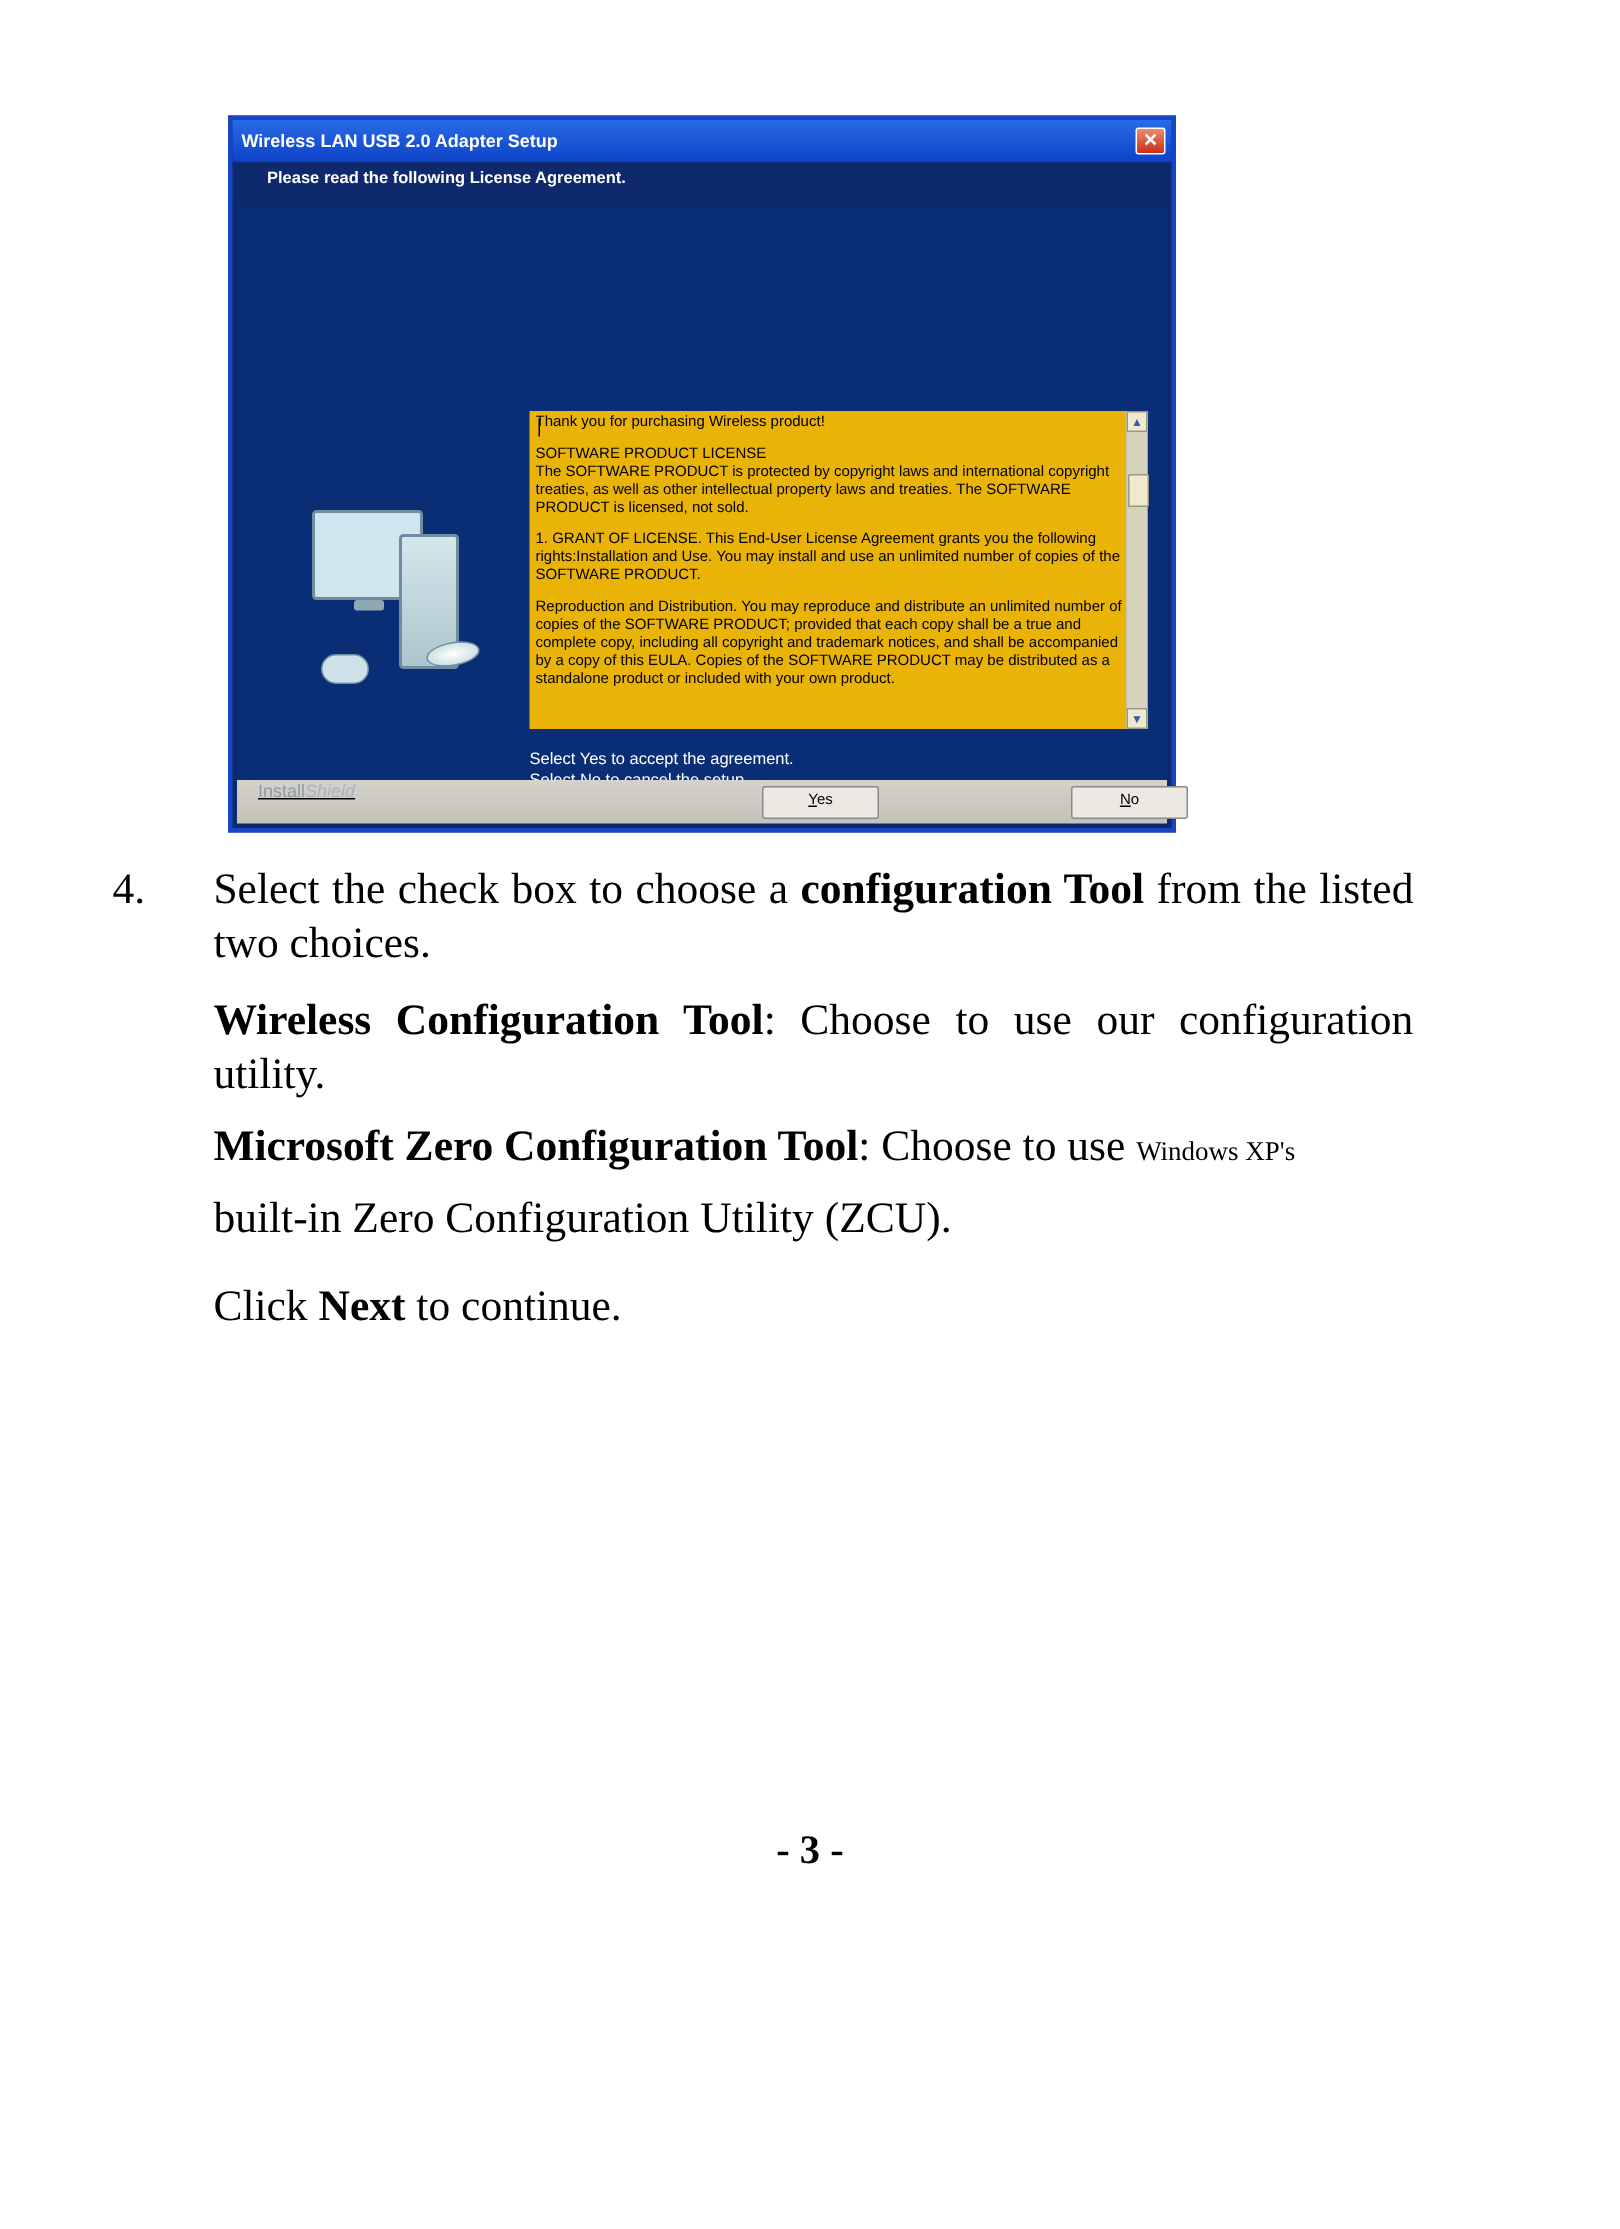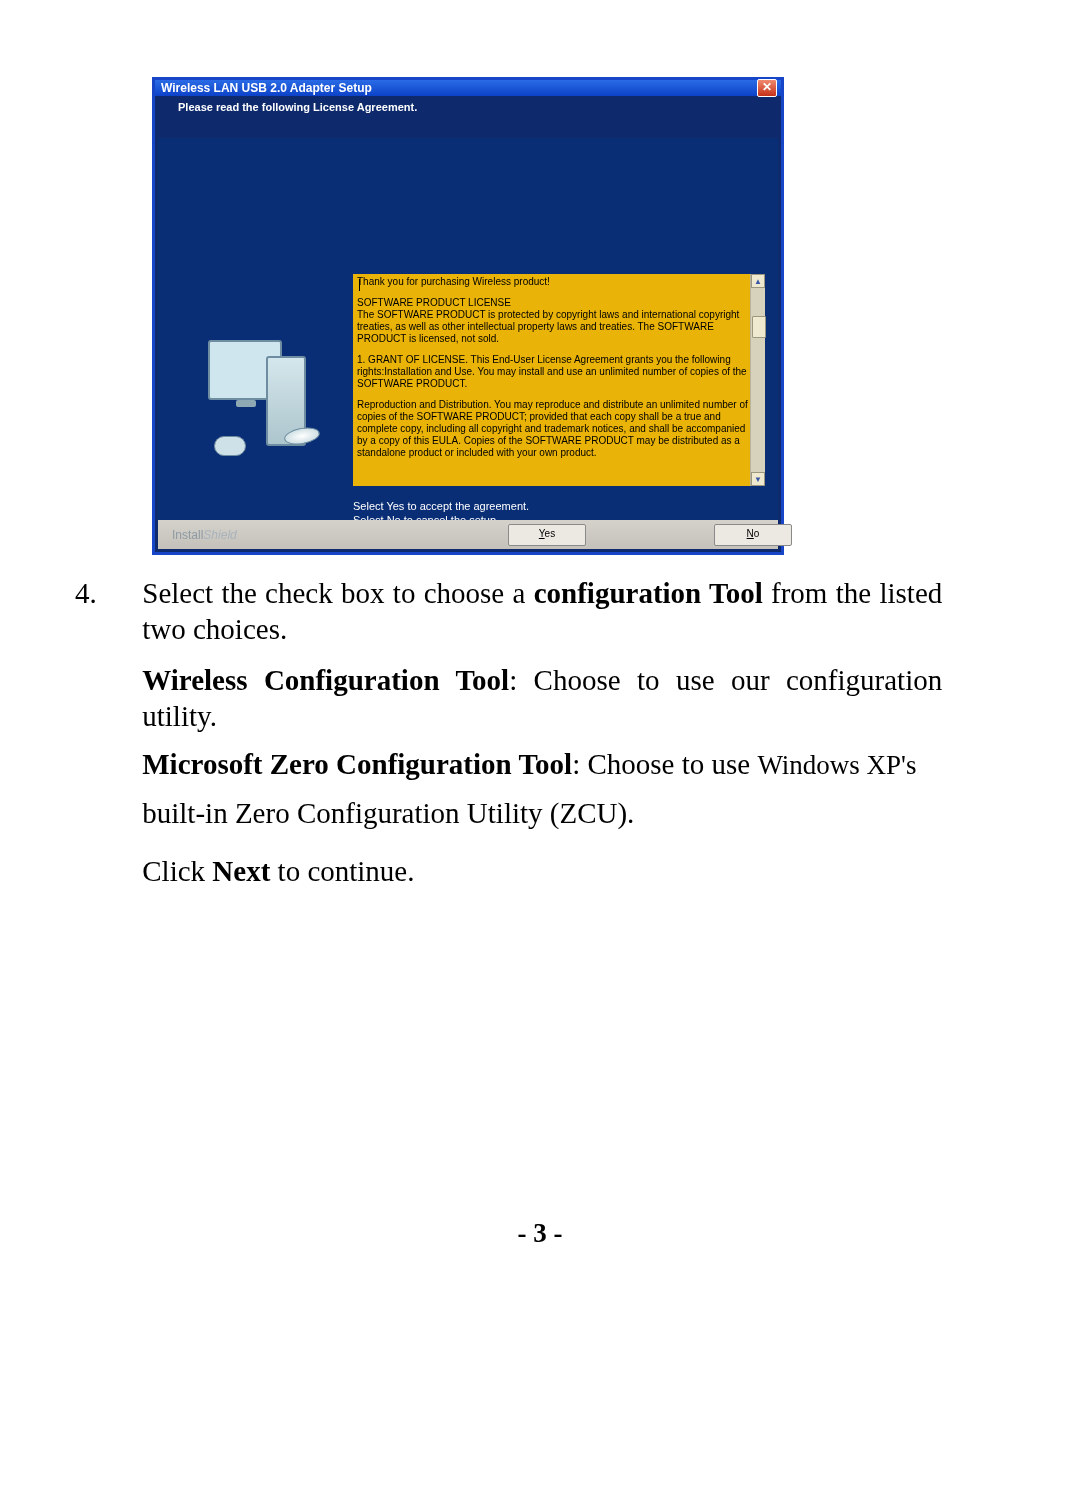--- a/index.html
+++ b/index.html
@@ -27,21 +27,21 @@
 
   
   .win{
     position:absolute;
     left:152px;top:77px;width:626px;height:472px;
     border:3px solid #1645c8;
     background:#0e2a6d;
     font-family:Tahoma,Arial,sans-serif;
   }
   .titlebar{
-    height:16px;
+    height:28px;
     background:linear-gradient(#2a6be6,#0c42c8);
     display:flex;align-items:center;justify-content:space-between;
     padding:0 4px 0 6px;
   }
   .titlebar .t{
     color:#fff;font-size:12px;font-weight:700;white-space:nowrap;
   }
   .closebtn{
     width:18px;height:16px;border:1px solid #fff;border-radius:2px;
     background:linear-gradient(#f08b6f,#c63017);
@@ -115,21 +115,21 @@
   .scroll .down{bottom:0}
   .scroll .thumb{
     position:absolute;left:1px;top:42px;width:12px;height:20px;
     background:#efe9cf;border:1px solid #9c9880;border-radius:1px;
   }
 
   
   .footer{
     position:absolute;left:3px;right:3px;bottom:3px;height:29px;
     background:linear-gradient(#d5d2cb,#c4c1ba);
-    display:flex;align-items:center;
+    display:flex;text-decoration:underline;
   }
   .brand{
     margin-left:14px;font-family:Arial,sans-serif;font-size:12px;
     color:#8e9aa4;
   }
   .brand .b2{font-style:italic;color:#a9b3bc}
   .wbtn{
     width:76px;height:20px;background:#ece9e2;border:1px solid #8a8a8a;
     border-radius:2px;font-size:10px;font-family:Tahoma,Arial,sans-serif;
     text-align:center;line-height:18px;cursor:pointer;color:#000;
@@ -204,21 +204,21 @@
   </p>
   <p style="margin-top:14px">
     <span class="num"></span>
     <span class="ind">
       <span class="bold">Wireless Configuration Tool</span><span>: Choose to use our configuration utility.</span>
     </span>
   </p>
   <p style="margin-top:4px">
     <span class="num"></span>
     <span class="ind">
-      <span class="bold">Microsoft Zero Configuration Tool</span><span>: Choose to use </span><span style="font-size:27px">Windows XP's</span>
+      <span class="bold">Microsoft Zero Configuration Tool</span><span>: Choose to use </span><span style="font-size:18px">Windows XP's</span>
     </span>
   </p>
   <p style="margin-top:0">
     <span class="num"></span>
     <span class="ind">built-in Zero Configuration Utility (ZCU).</span>
   </p>
   <p style="margin-top:22px">
     <span class="num"></span>
     <span class="ind">
       <span>Click </span><span class="bold">Next</span><span> to continue.</span>

